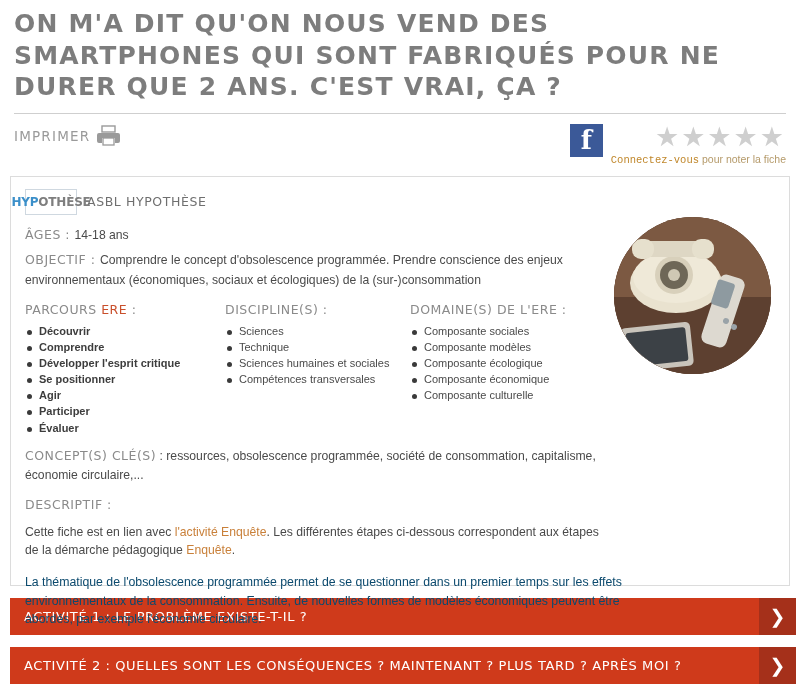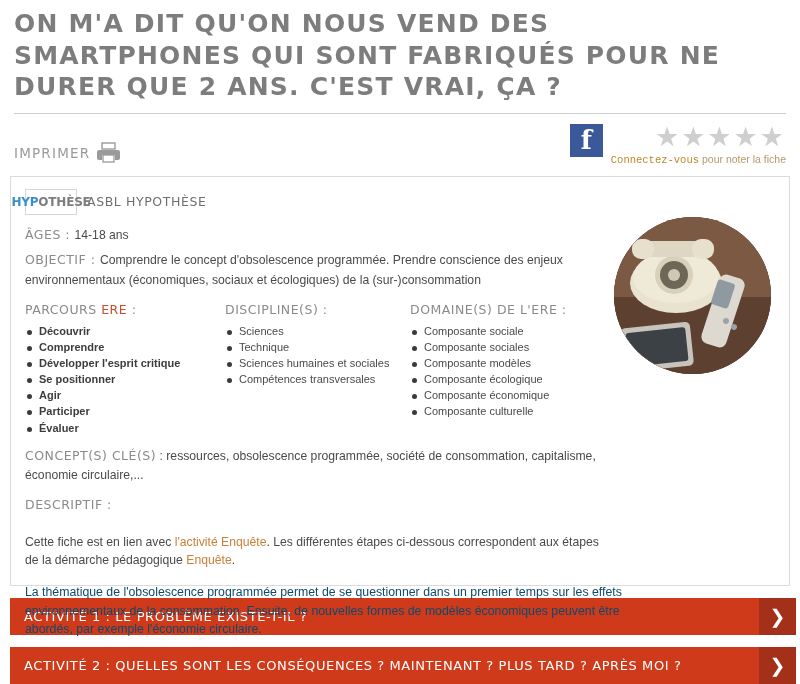--- a/index.html
+++ b/index.html
@@ -34,21 +34,21 @@
   }
   .title-rule {
     height: 1px;
     background: #cfcfcf;
     margin: 8px 14px 0 14px;
   }
 
   
   .toolbar {
     display: flex;
-    align-items: flex-end;
+    align-items: flex-start;
     justify-content: space-between;
     padding: 10px 14px 6px 14px;
     position: relative;
   }
   .print-area {
     display: flex;
     align-items: center;
     gap: 6px;
     color: #9a9a9a;
     letter-spacing: 1px;
@@ -185,21 +185,21 @@
     width: 157px;
     height: 157px;
     border-radius: 50%;
     overflow: hidden;
     background: #5a4134;
   }
   .photo svg { display:block; }
 
   .concept-block { margin-top: 4px; max-width: 575px; }
   .desc-head { margin-top: 12px; }
-  .desc-text { max-width: 575px; margin-top: 22px; }
+  .desc-text { max-width: 575px; margin-top: 12px; }
   .lnk { color: #c9803a; text-decoration: none; }
 
   .thematique {
     margin-top: 14px;
     font-size: 12.3px;
     line-height: 1.5;
     color: #0c4a6e;
     max-width: 600px;
   }
 
@@ -310,21 +310,20 @@
           <li>Sciences</li>
           <li>Technique</li>
           <li>Sciences humaines et sociales</li>
           <li>Compétences transversales</li>
         </ul>
       </div>
 
       <div class="col3">
         <div class="lbl col-head">DOMAINE(S) DE L'ERE :</div>
         <ul class="bul">
-          <li>Composante sociale</li>
           <li>Composante sociales</li>
           <li>Composante modèles</li>
           <li>Composante écologique</li>
           <li>Composante économique</li>
           <li>Composante culturelle</li>
         </ul>
       </div>
     </div>
 
     <div class="photo">

